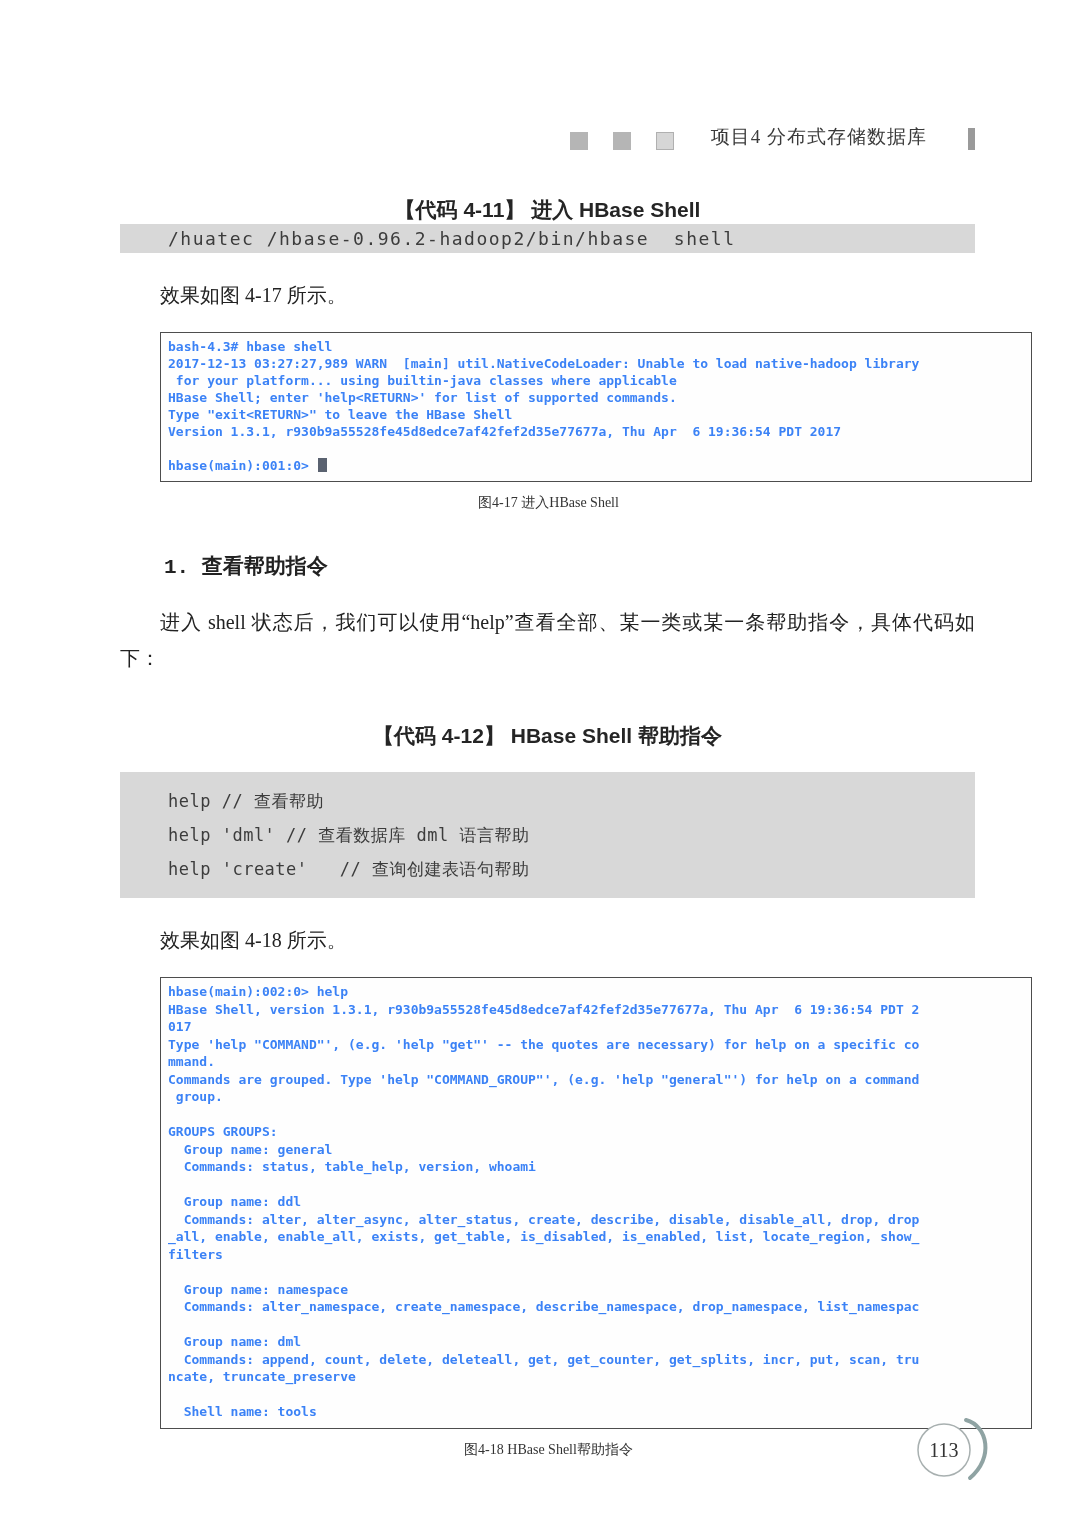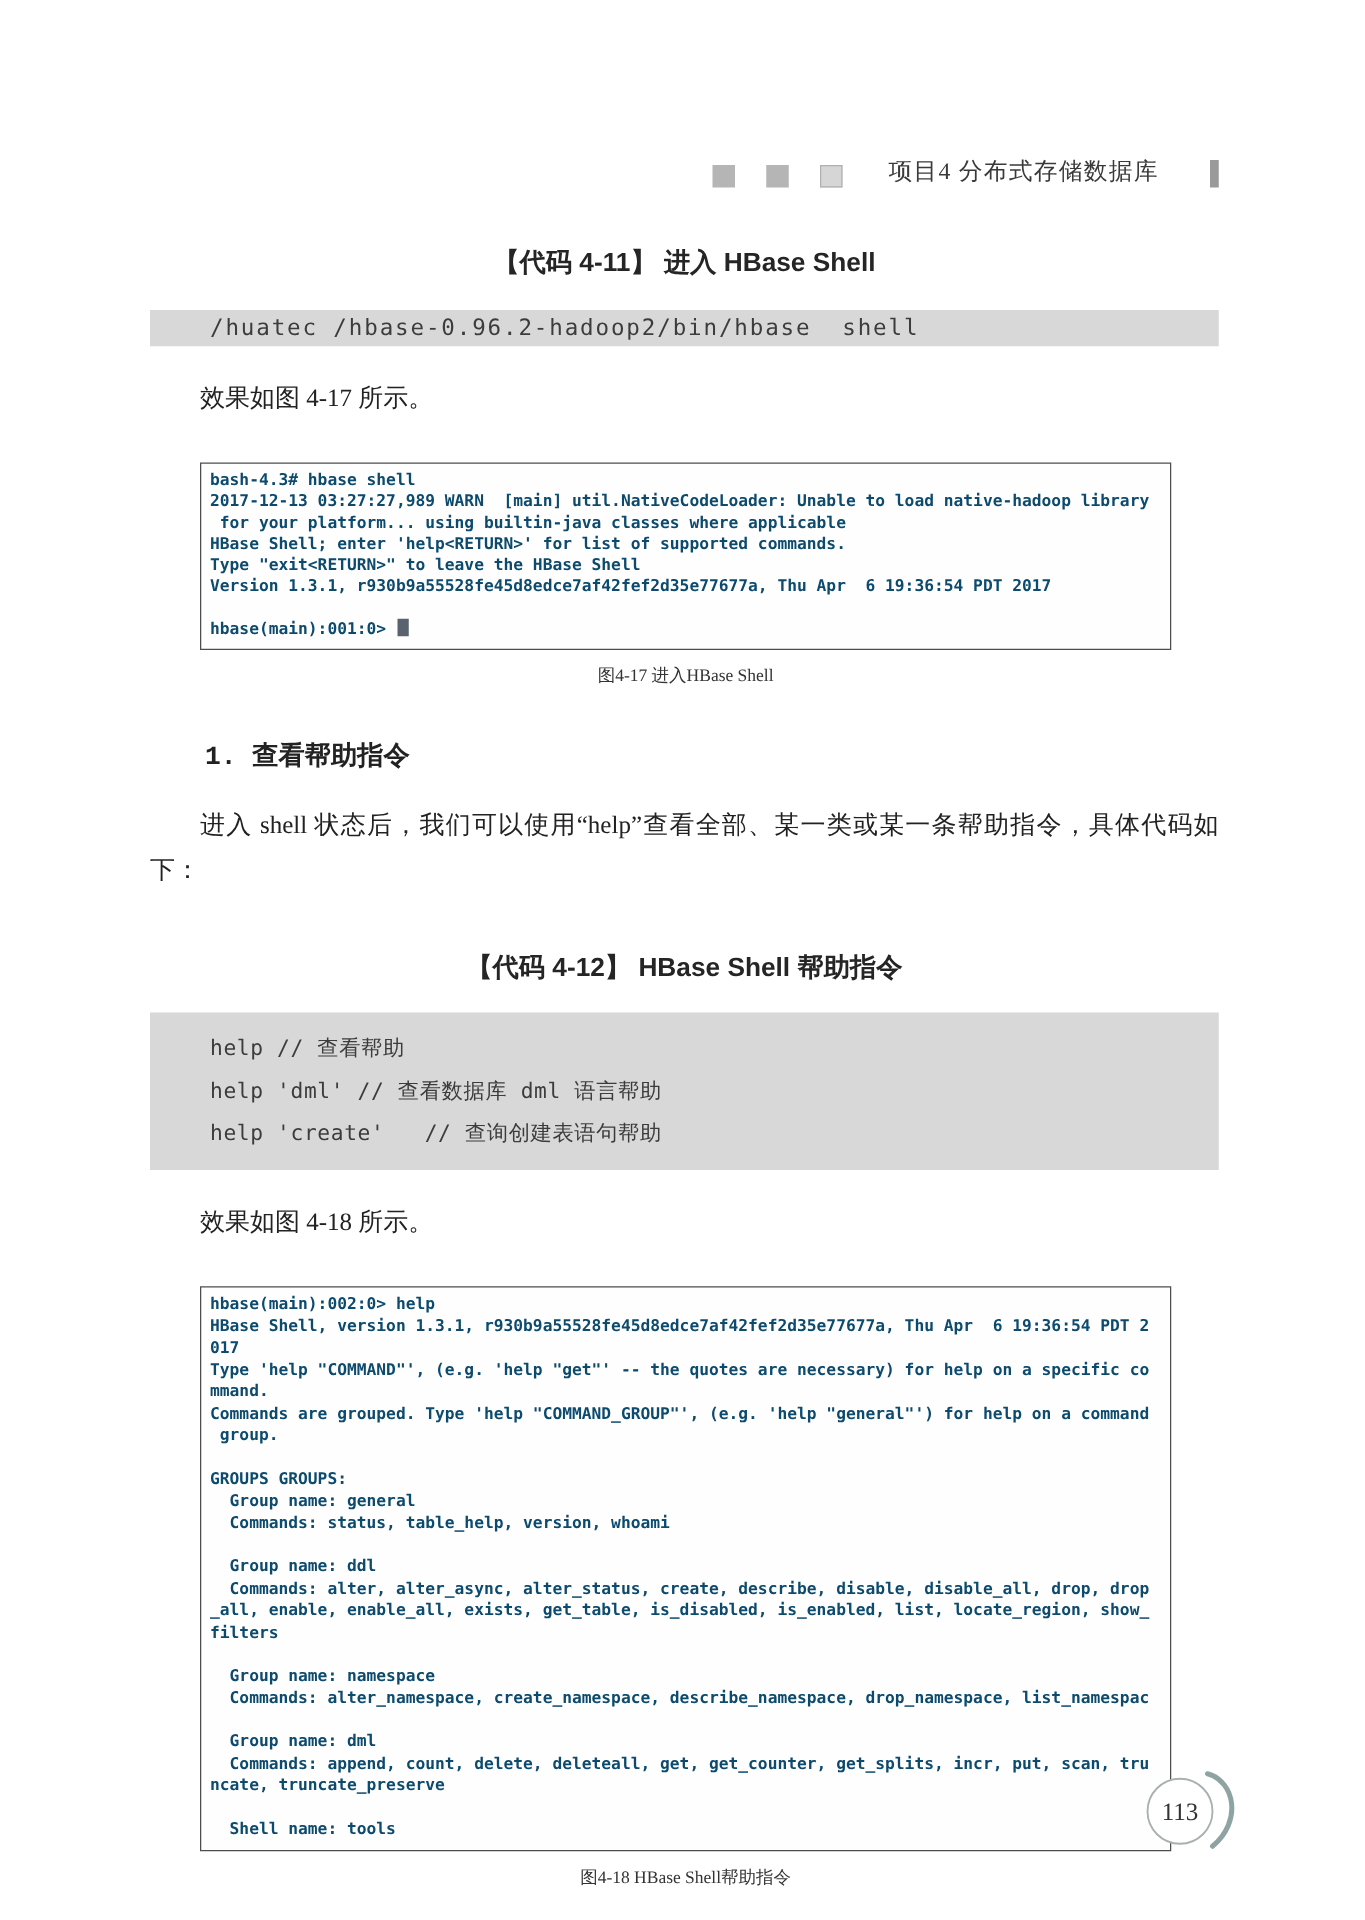--- a/index.html
+++ b/index.html
@@ -34,45 +34,44 @@
   
   .code-title {
     text-align:center;
     font-family:"Liberation Sans","DejaVu Sans",sans-serif;
     font-weight:600; font-size:21px; color:#252525;
     margin:46px 0 0 0;
   }
 
   
   .code-bar {
-    margin-top:24px;
     background:#d8d8d8;
     padding:4px 8px 4px 48px;
     font-family:"DejaVu Sans Mono","Liberation Mono",monospace;
     font-size:18px; letter-spacing:1.5px; color:#3c3c3c;
     white-space:pre-wrap;
   }
 
   .body-para {
     font-size:20px; line-height:1.8; color:#222;
     margin:24px 0 0 0;
     text-indent:2em;
     text-align:justify;
   }
 
   
   .terminal {
-    margin:33px 0 0 40px;
-    width:777px;
+    margin:19px 0 0 40px;
+    width:872px;
     box-sizing:border-box;
     border:1px solid #4d4d4d;
     background:#fefefe;
     padding:5px 7px 7px 7px;
     font-family:"DejaVu Sans Mono","Liberation Mono",monospace;
-    font-size:13px; font-weight:600; color:#0c4a6e;
+    font-size:13px; font-weight:600; color:#3b82f6;
     line-height:17px;
   }
   .terminal2 { line-height:17.5px; }
   .tline { white-space:pre-wrap; word-break:break-all; }
   .cursor {
     display:inline-block; width:9px; height:14px;
     background:#5a6270; vertical-align:-2px; margin-left:1px;
   }
 
   .fig-caption {

